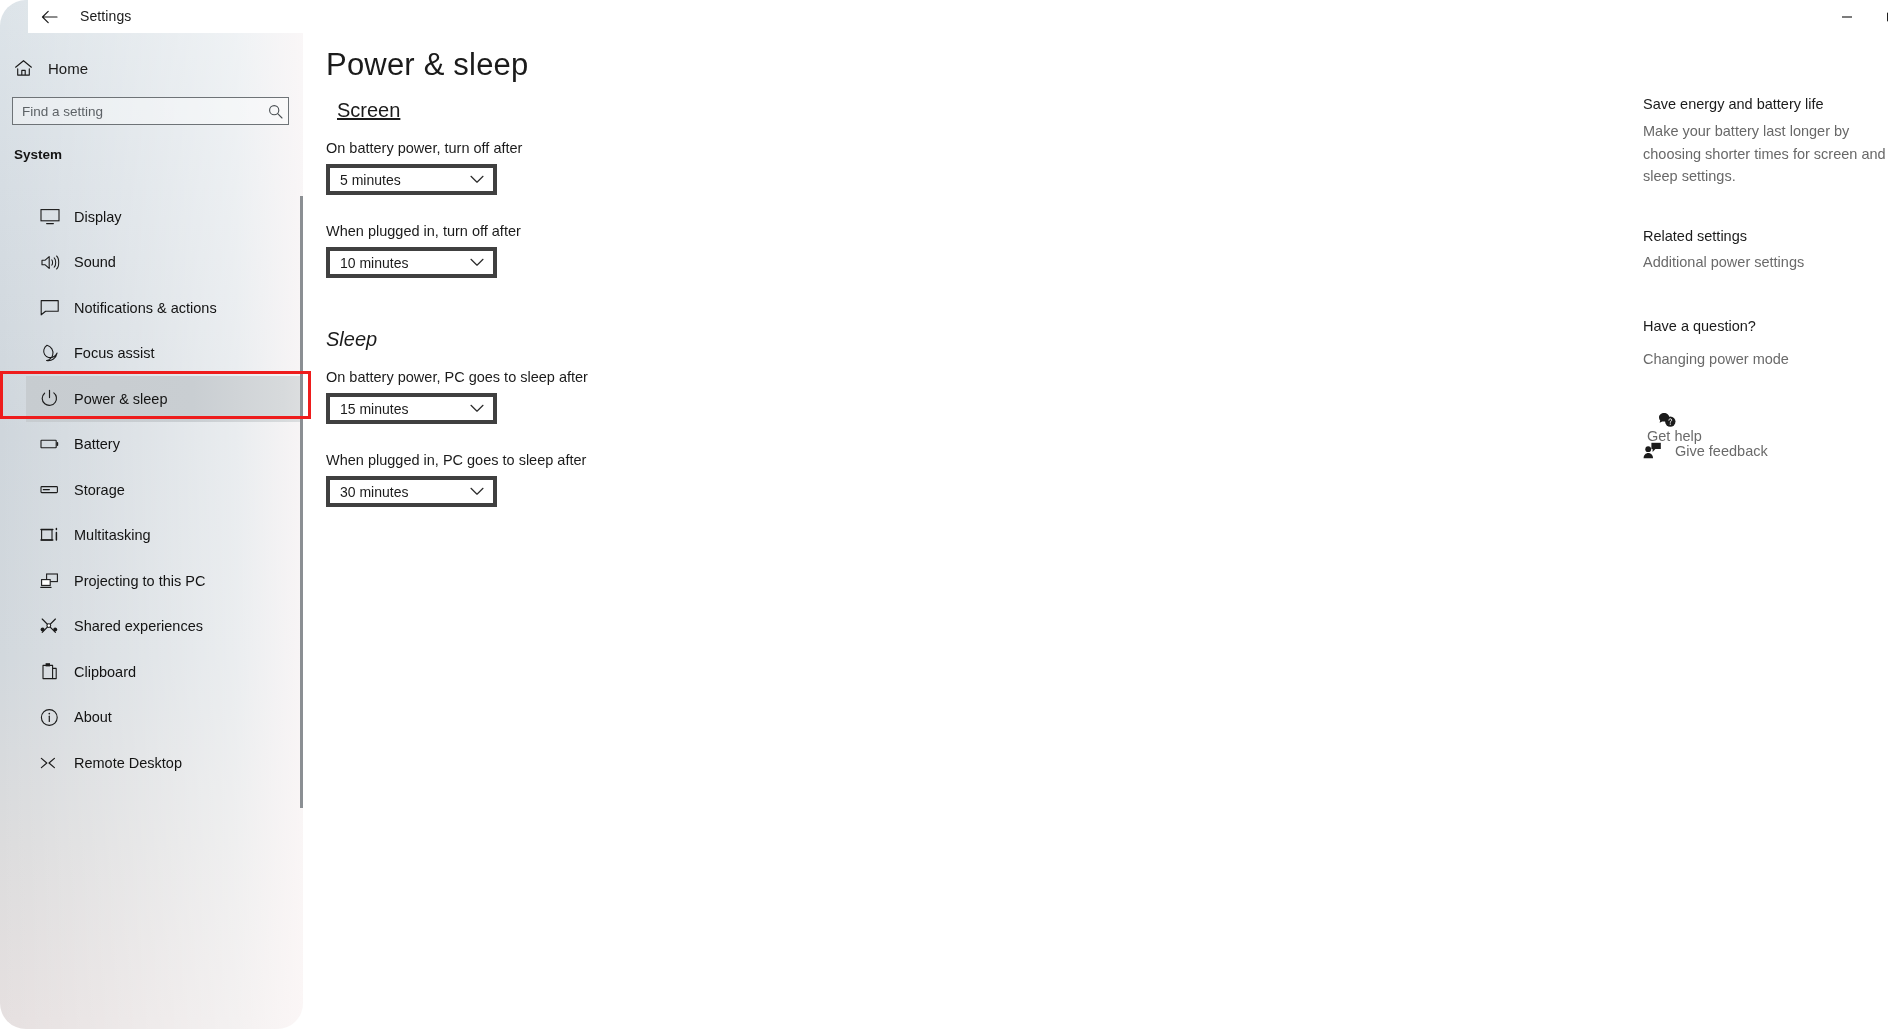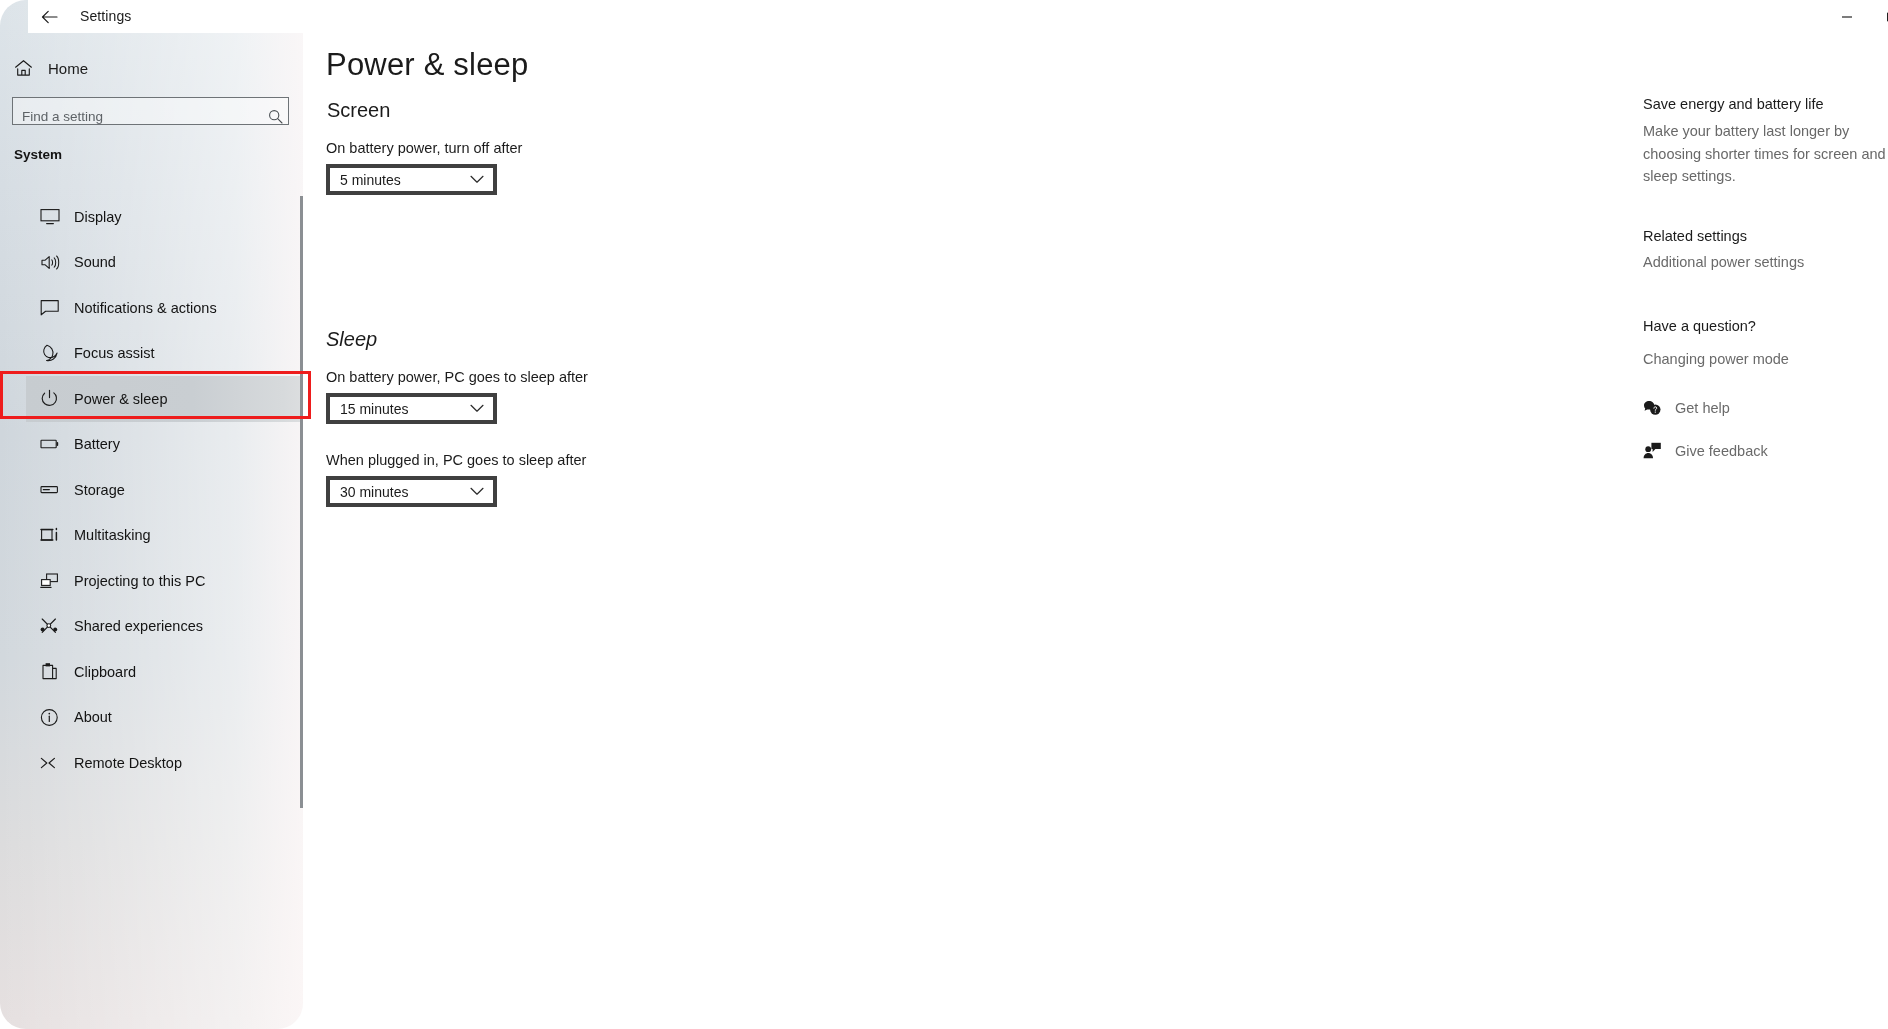--- a/index.html
+++ b/index.html
@@ -46,21 +46,21 @@
   .home-row {
     position: absolute; left: 0; top: 52px; width: 303px; height: 32px;
     display: flex; align-items: center; padding-left: 14px;
   }
   .home-row .ico { width: 30px; display: flex; align-items: center; color: #1b1b1b; }
   .home-row .lbl { font-size: 15px; color: #1b1b1b; margin-left: 4px; }
 
   .searchbox {
     position: absolute; left: 12px; top: 97px; width: 277px; height: 28px;
     border: 1px solid #6e7377; background: rgba(255,255,255,0.38);
-    display: flex; align-items: flex-end;
+    display: flex; align-items: center;
   }
   .searchbox input {
     flex: 1; border: 0; outline: 0; background: transparent;
     font-family: "Liberation Sans", sans-serif; font-size: 13.5px;
     color: #3d4246; padding: 0 8px 0 9px;
   }
   .searchbox input::placeholder { color: #5d6266; opacity: 1; }
   .searchbox .sico { width: 26px; display: flex; align-items: center; justify-content: center; color: #4a4f53; }
 
   .group-title {
@@ -93,21 +93,21 @@
     position: absolute; left: 300px; top: 196px; width: 3px; height: 612px;
     background: #8b8f93; z-index: 25;
   }
 
   
   .content { position: absolute; left: 303px; top: 0; width: 1585px; height: 1029px; background: #fff; }
   .page-title {
     position: absolute; left: 23px; top: 47px;
     font-size: 31px; font-weight: normal; color: #1b1b1b; letter-spacing: .2px;
   }
-  .sec-screen { position: absolute; left: 24px; top: 99px; }
+  .sec-screen { position: absolute; left: 34px; top: 99px; text-decoration: underline; }
   .sec-sleep  { position: absolute; left: 23px; top: 328px; font-style: italic; }
   .section-head { font-size: 20px; color: #1b1b1b; margin-bottom: 0; }
 
   .field { position: absolute; left: 23px; }
   .field-label { font-size: 14.5px; color: #1b1b1b; margin-bottom: 8px; }
   .combo {
     width: 171px; height: 31px; border: 4px solid #404040; background: #fff;
     display: flex; align-items: center; justify-content: space-between;
     padding: 0 9px 0 10px;
   }
@@ -127,21 +127,21 @@
   .rp-row { position: absolute; display: flex; align-items: center; }
   .rp-row .ico { width: 28px; display: flex; align-items: center; justify-content: flex-start; color: #1b1b1b; }
   .rp-row .lbl { font-size: 14.5px; color: #6a6a6a; margin-left: 4px; }
 
   #rp-save-h { left: 3px; top: 96px; }
   #rp-save-p { left: 3px; top: 120px; }
   #rp-rel-h  { left: 3px; top: 228px; text-align: right; }
   #rp-rel-l  { left: 3px; top: 254px; }
   #rp-q-h    { left: 3px; top: 318px; }
   #rp-q-l    { left: 3px; top: 351px; }
-  #rp-help   { left: 3px; top: 400px; }
+  #rp-help   { left: 3px; top: 412px; flex-direction: column; }
   #rp-fb     { left: 3px; top: 442px; }
 </style>
 </head>
 <body>
 
 <div class="window">
 
   <div class="titlebar">
     <div class="back-btn">
       <svg width="17" height="14" viewBox="0 0 17 14" fill="none" aria-hidden="true">
@@ -348,20 +348,31 @@
       <div class="combo">
         <span class="val">5 minutes</span>
         <span class="chev">
           <svg width="14" height="9" viewBox="0 0 14 9" fill="none">
               <path d="M1 1.3L7 7.2L13 1.3" stroke="#2a2a2a" stroke-width="1.2" stroke-linecap="round" stroke-linejoin="round"></path>
             </svg>
         </span>
       </div>
     </div>
 
+    <div class="field" id="f2">
+      <div class="field-label">When plugged in, turn off after</div>
+      <div class="combo">
+        <span class="val">10 minutes</span>
+        <span class="chev">
+          <svg width="14" height="9" viewBox="0 0 14 9" fill="none">
+              <path d="M1 1.3L7 7.2L13 1.3" stroke="#2a2a2a" stroke-width="1.2" stroke-linecap="round" stroke-linejoin="round"></path>
+            </svg>
+        </span>
+      </div>
+    </div>
 
     <div class="sec-sleep section-head">Sleep</div>
 
     <div class="field" id="f3">
       <div class="field-label">On battery power, PC goes to sleep after</div>
       <div class="combo">
         <span class="val">15 minutes</span>
         <span class="chev">
           <svg width="14" height="9" viewBox="0 0 14 9" fill="none">
               <path d="M1 1.3L7 7.2L13 1.3" stroke="#2a2a2a" stroke-width="1.2" stroke-linecap="round" stroke-linejoin="round"></path>

